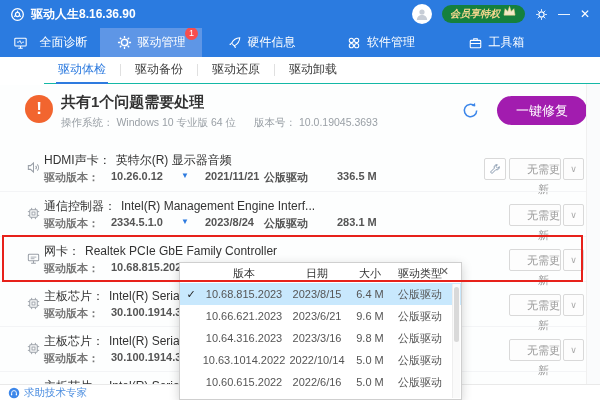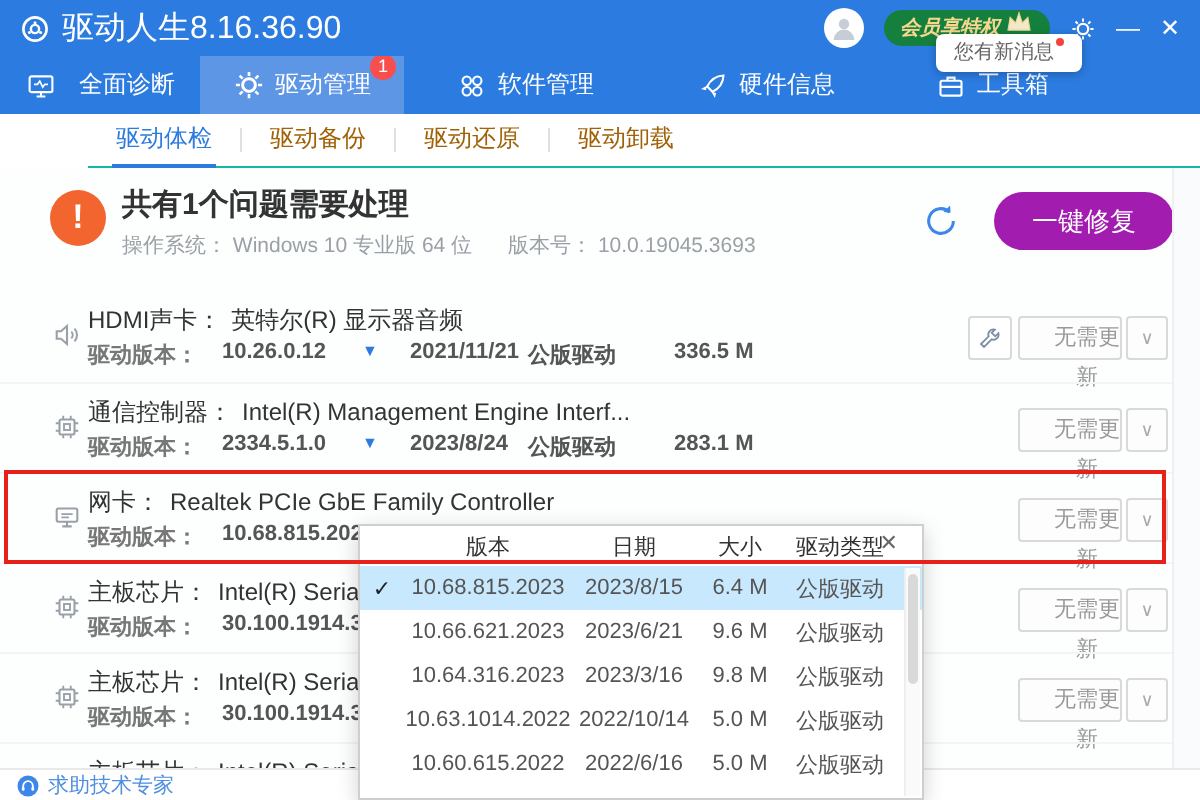--- a/index.html
+++ b/index.html
@@ -2,42 +2,42 @@
 <html><head>
 <meta charset="utf-8">
 <style>
   * { margin:0; padding:0; box-sizing:border-box; }
   body { font-family:"Liberation Sans","DejaVu Sans",sans-serif; background:#888; }
   #window { position:relative; width:600px; height:400px; background:#fff; overflow:hidden; font-size:12px; }
 
   
   .titlebar { position:absolute; left:0; top:0; width:600px; height:28px; background:#2B7BE0; display:flex; align-items:center; z-index:10; }
   .logo { margin-left:10px; display:flex; }
-  .app-title { color:#fff; font-size:16px; margin-left:6px; }
+  .app-title { color:#fff; font-size:12px; margin-left:6px;font-weight:bold; }
   .tb-right { position:absolute; right:10px; top:0; height:28px; display:flex; align-items:center; gap:10px; }
   .avatar { width:20px; height:20px; border-radius:50%; background:#fff; display:flex; align-items:center; justify-content:center; overflow:hidden; }
   .vip-badge { background:#15803d; border-radius:9px; padding:2px 8px 2px 8px; color:#F5D78E; font-size:10px; font-style:italic; font-weight:bold; display:flex; align-items:center; position:relative; }
   .crown { margin-left:2px; margin-top:-6px; }
   .tb-icon { color:#fff; font-size:12px; cursor:pointer; line-height:28px; }
   .tooltip { position:absolute; left:468px; top:17px; background:#fff; border-radius:4px; padding:2px 9px 3px 9px; font-size:10px; color:#666; box-shadow:0 1px 4px rgba(0,0,0,.25); z-index:100; white-space:nowrap; }
   .tooltip .dot { display:inline-block; width:4px; height:4px; border-radius:50%; background:#F4433C; vertical-align:top; margin-left:1px; }
 
   
   .navbar { position:absolute; left:0; top:28px; width:600px; height:29px; background:#2B7BE0; display:flex; z-index:5; }
   .nav-tab { height:29px; display:flex; align-items:center; justify-content:center; gap:6px; color:#fff; font-size:12px; cursor:pointer; position:relative; }
   .nav-tab.t1 { width:100px;gap:12px; }
   .nav-tab.t2 { width:102px; background:#5E96E6; }
   .nav-tab.t3 { width:118px; }
   .nav-tab.t4 { width:122px; }
   .nav-tab.t5 { width:108px; }
   .nav-badge { position:absolute; top:-1px; right:4px; min-width:13px; height:13px; border-radius:7px; background:#F84E4E; color:#fff; font-size:9px; line-height:13px; text-align:center; font-style:normal; }
 
   
   .subtabs { position:absolute; left:0; top:57px; width:600px; height:27px; background:#fff; border-bottom:1px solid #14b8a6; display:flex; align-items:center; z-index:5;margin-left:44px; }
-  .subtab { padding:0 14px; font-size:12px; color:#a16207; height:27px; line-height:25px; cursor:pointer; position:relative; }
+  .subtab { padding:0 14px; font-size:12px; color:#404040; height:27px; line-height:25px; cursor:pointer; position:relative; }
   .subtab.active { color:#2E7BDF; }
   .subtab.active::after { content:""; position:absolute; left:12px; right:12px; bottom:0; height:2px; background:#2E7BDF; }
   .subtab-sep { width:1px; height:12px; background:#E0E0E0; }
   .back-link { position:absolute; right:12px; color:#999; font-size:12px; cursor:pointer; }
 
   
   .content { position:absolute; left:0; top:85px; width:600px; height:315px; background:#FDFEFE; }
   .warn-circle { position:absolute; left:25px; top:10px; width:28px; height:28px; border-radius:50%; background:#F2652F; color:#fff; font-weight:bold; font-size:17px; text-align:center; line-height:28px; }
   .sum-title { position:absolute; left:61px; top:8px; font-size:15px; color:#333; font-weight:600; }
   .sum-sub { position:absolute; left:61px; top:31px; font-size:10.5px; color:#9AA0A6; display:flex; gap:18px; }
@@ -121,23 +121,20 @@
         <svg width="13" height="13" viewBox="0 0 16 16">
             <path d="M8 1.5v2M8 12.5v2M1.5 8h2M12.5 8h2M3.4 3.4l1.4 1.4M11.2 11.2l1.4 1.4M12.6 3.4l-1.4 1.4M4.8 11.2l-1.4 1.4" stroke="#fff" stroke-width="1.2"></path>
             <circle cx="8" cy="8" r="3.2" fill="none" stroke="#fff" stroke-width="1.4"></circle>
           </svg>
       </span>
       <span class="tb-icon">—</span>
       <span class="tb-icon">✕</span>
     </div>
   </div>
 
-  <div class="tooltip">
-    <span>您有新消息</span><span class="dot"></span>
-  </div>
 
   <div class="navbar">
     <div class="nav-tab t1">
       <span>
           <svg width="15" height="14" viewBox="0 0 16 16">
             <rect x="1.5" y="2.5" width="13" height="9" rx="1" fill="none" stroke="#fff" stroke-width="1.2"></rect>
             <path d="M5.5 14h5M8 11.5V14" stroke="#fff" stroke-width="1.2"></path>
             <path d="M4 7h2l1.3-1.8 1.7 3.4L10.2 7H12" fill="none" stroke="#fff" stroke-width="1"></path>
           </svg>
         </span>
@@ -145,40 +142,40 @@
     </div>
     <div class="nav-tab t2">
       <span>
           <svg width="15" height="15" viewBox="0 0 16 16">
             <path d="M8 1v2.2M8 12.8V15M1 8h2.2M12.8 8H15M3 3l1.6 1.6M11.4 11.4L13 13M13 3l-1.6 1.6M4.6 11.4L3 13" stroke="#fff" stroke-width="1.4"></path>
             <circle cx="8" cy="8" r="3.4" fill="none" stroke="#fff" stroke-width="1.6"></circle>
           </svg>
         </span>
       <span>驱动管理</span>
       <span class="nav-badge">1</span>
+    </div>
+    <div class="nav-tab t3">
+      <span>
+          <svg width="15" height="14" viewBox="0 0 16 16">
+            <path d="M14 2c-4.2.2-7.6 2.8-9.3 6.3l3 3C11.2 9.6 13.8 6.2 14 2z" fill="none" stroke="#fff" stroke-width="1.2"></path>
+            <path d="M4.7 8.3L2.5 9.5l1.6.4M7.7 11.3l1.2 2.2.4-1.6" fill="none" stroke="#fff" stroke-width="1"></path>
+          </svg>
+        </span>
+      <span>硬件信息</span>
     </div>
     <div class="nav-tab t4">
       <span>
           <svg width="14" height="14" viewBox="0 0 16 16">
             <circle cx="5" cy="5" r="2.4" fill="none" stroke="#fff" stroke-width="1.2"></circle>
             <circle cx="11" cy="5" r="2.4" fill="none" stroke="#fff" stroke-width="1.2"></circle>
             <circle cx="5" cy="11" r="2.4" fill="none" stroke="#fff" stroke-width="1.2"></circle>
             <circle cx="11" cy="11" r="2.4" fill="none" stroke="#fff" stroke-width="1.2"></circle>
           </svg>
         </span>
       <span>软件管理</span>
-    </div>
-    <div class="nav-tab t3">
-      <span>
-          <svg width="15" height="14" viewBox="0 0 16 16">
-            <path d="M14 2c-4.2.2-7.6 2.8-9.3 6.3l3 3C11.2 9.6 13.8 6.2 14 2z" fill="none" stroke="#fff" stroke-width="1.2"></path>
-            <path d="M4.7 8.3L2.5 9.5l1.6.4M7.7 11.3l1.2 2.2.4-1.6" fill="none" stroke="#fff" stroke-width="1"></path>
-          </svg>
-        </span>
-      <span>硬件信息</span>
     </div>
     <div class="nav-tab t5">
       <span>
           <svg width="15" height="14" viewBox="0 0 16 16">
             <rect x="2" y="5" width="12" height="8.5" rx="1" fill="none" stroke="#fff" stroke-width="1.2"></rect>
             <path d="M6 5V3.2h4V5M2 8.5h12" stroke="#fff" stroke-width="1.2" fill="none"></path>
           </svg>
         </span>
       <span>工具箱</span>
     </div>

